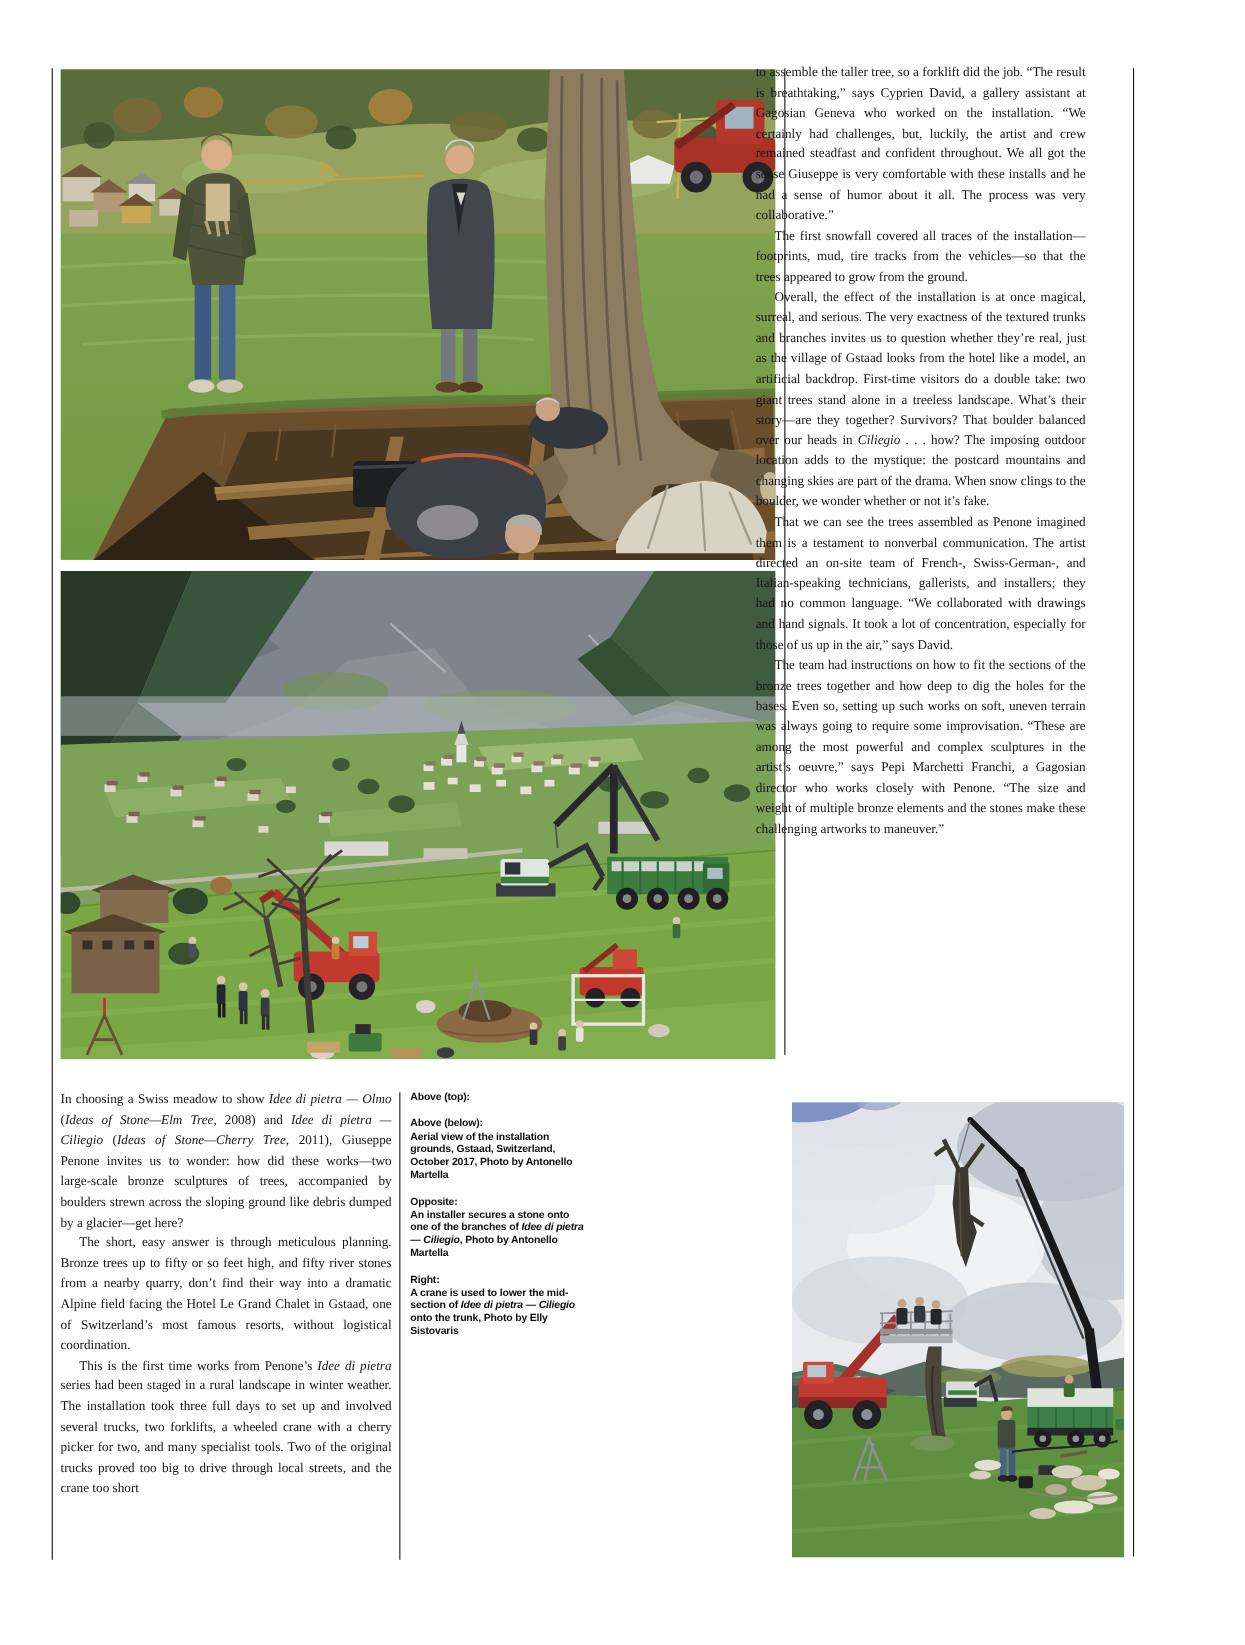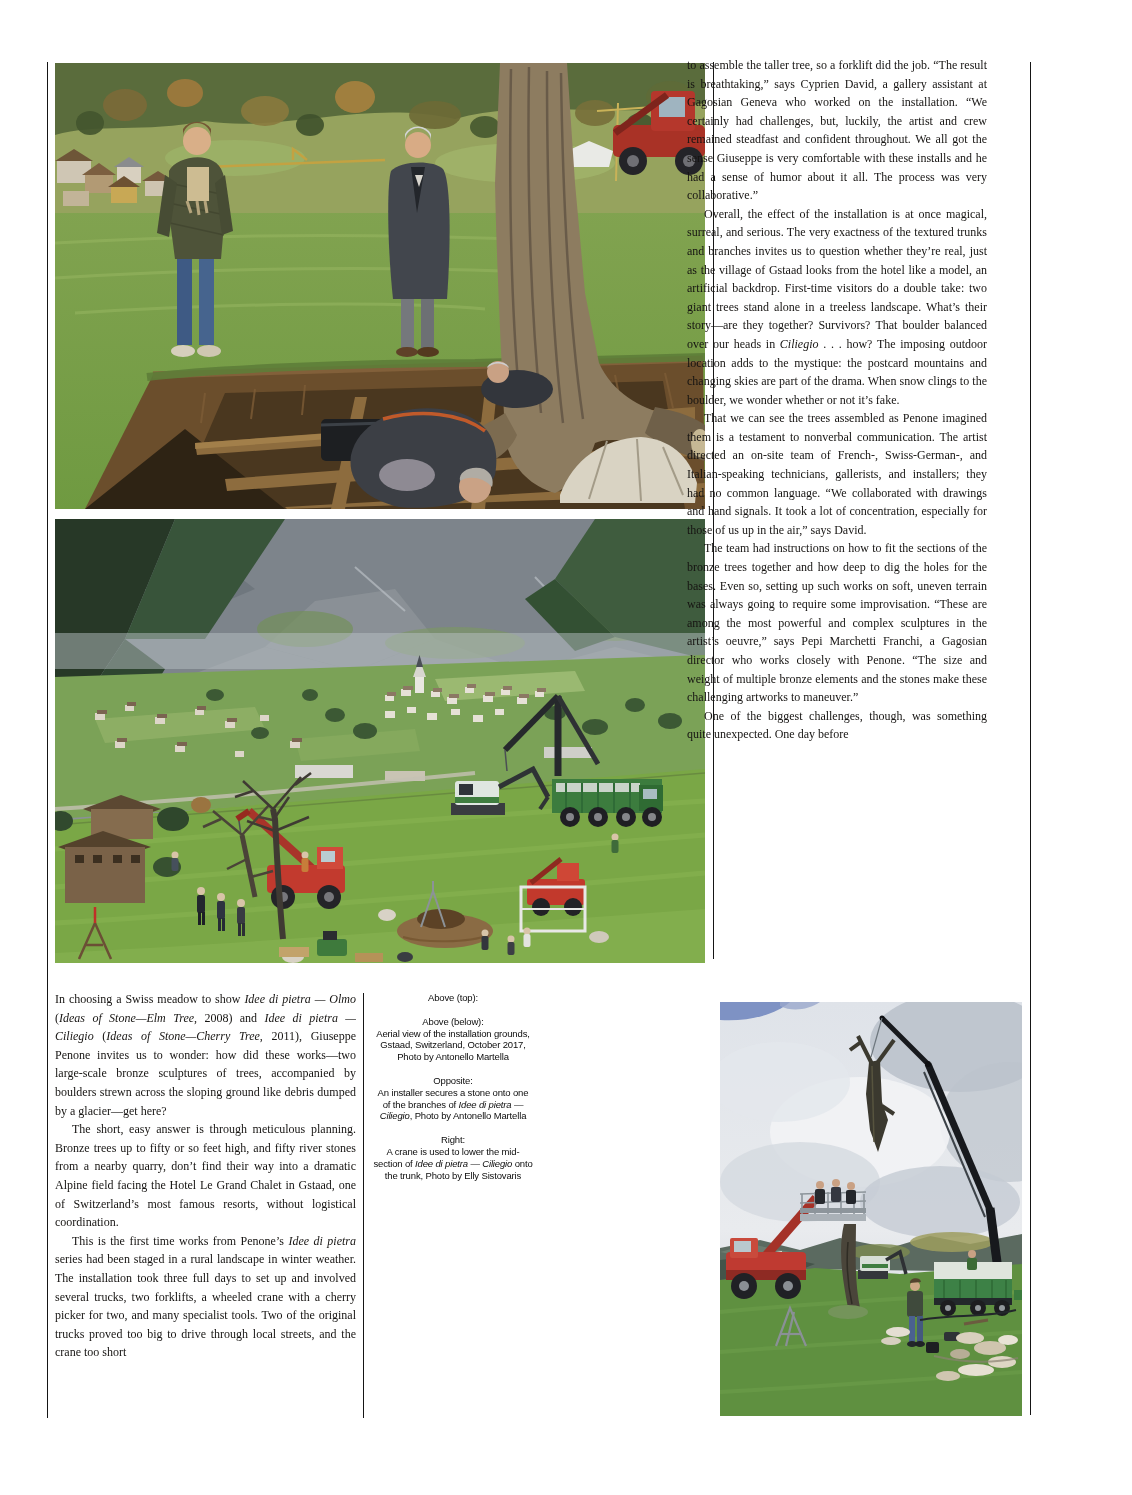--- a/index.html
+++ b/index.html
@@ -14,21 +14,21 @@
   figure.photo svg{display:block;width:100%;height:100%;}
   .photo-top{left:55px;top:63px;width:650px;height:446px;}
   .photo-aerial{left:55px;top:519px;width:650px;height:444px;}
   .photo-crane{left:720px;top:1002px;width:302px;height:414px;}
   .col{position:absolute;text-align:justify;}
   .col p{margin:0;}
   .col p.indent{text-indent:17px;}
   .right-col{left:687px;top:56px;width:300px;font-size:12px;line-height:18.6px;}
   .left-col{left:55px;top:990px;width:301px;font-size:12px;line-height:18.6px;}
   em{font-style:italic;}
-  .captions{position:absolute;left:373px;top:992px;width:160px;font-family:"Liberation Sans","DejaVu Sans",sans-serif;font-weight:400;font-size:9.5px;line-height:11.8px;letter-spacing:-0.15px;color:#0c0c0c;text-align:center;}
+  .captions{position:absolute;left:373px;top:992px;width:160px;font-family:"Liberation Sans","DejaVu Sans",sans-serif;font-weight:700;font-size:9.5px;line-height:11.8px;letter-spacing:-0.15px;color:#0c0c0c;text-align:left;}
   .caption-block{margin:0 0 12px 0;}
   .folio{position:absolute;left:55px;top:1496px;font-size:14px;color:#14532d;}
 </style>
 </head>
 <body>
 
 <div class="page">
 
   <div class="rule rule-left"></div>
   <div class="rule rule-mid"></div>
@@ -553,24 +553,24 @@
         <ellipse cx="256" cy="368" rx="18" ry="6" fill="#e6e0d2"></ellipse>
         <ellipse cx="228" cy="374" rx="12" ry="5" fill="#cfc6b0"></ellipse>
         <path d="M244,322 L268,318" stroke="#6b5b3f" stroke-width="3"></path>
         <rect x="294" y="288" width="8" height="10" fill="#3c7c3e"></rect>
       </g>
     </svg>
   </figure>
 
   <div class="col right-col">
       <p class="para"><span>to assemble the taller tree, so a forklift did the job. “The result is breathtaking,” says Cyprien David, a gallery assistant at Gagosian Geneva who worked on the installation. “We certainly had challenges, but, luckily, the artist and crew remained steadfast and confident throughout. We all got the sense Giuseppe is very comfortable with these installs and he had a sense of humor about it all. The process was very collaborative.”</span></p>
+      <p class="para indent"><span>The first snowfall covered all traces of the installation—footprints, mud, tire tracks from the vehicles—so that the trees appeared to grow from the ground.</span></p>
       <p class="para indent"><span>Overall, the effect of the installation is at once magical, surreal, and serious. The very exactness of the textured trunks and branches invites us to question whether they’re real, just as the village of Gstaad looks from the hotel like a model, an artificial backdrop. First-time visitors do a double take: two giant trees stand alone in a treeless landscape. What’s their story—are they together? Survivors? That boulder balanced over our heads in </span><em>Ciliegio</em><span> . . . how? The imposing outdoor location adds to the mystique: the postcard mountains and changing skies are part of the drama. When snow clings to the boulder, we wonder whether or not it’s fake.</span></p>
       <p class="para indent"><span>That we can see the trees assembled as Penone imagined them is a testament to nonverbal communication. The artist directed an on-site team of French-, Swiss-German-, and Italian-speaking technicians, gallerists, and installers; they had no common language. “We collaborated with drawings and hand signals. It took a lot of concentration, especially for those of us up in the air,” says David.</span></p>
       <p class="para indent"><span>The team had instructions on how to fit the sections of the bronze trees together and how deep to dig the holes for the bases. Even so, setting up such works on soft, uneven terrain was always going to require some improvisation. “These are among the most powerful and complex sculptures in the artist’s oeuvre,” says Pepi Marchetti Franchi, a Gagosian director who works closely with Penone. “The size and weight of multiple bronze elements and the stones make these challenging artworks to maneuver.”</span></p>
-      <p class="para indent"><span>One of the biggest challenges, though, was something quite unexpected. One day before</span></p>
     </div>
   <div class="col left-col">
       <p class="para"><span>In choosing a Swiss meadow to show </span><em>Idee di pietra — Olmo</em><span> (</span><em>Ideas of Stone—Elm Tree</em><span>, 2008) and </span><em>Idee di pietra — Ciliegio</em><span> (</span><em>Ideas of Stone—Cherry Tree</em><span>, 2011), Giuseppe Penone invites us to wonder: how did these works—two large-scale bronze sculptures of trees, accompanied by boulders strewn across the sloping ground like debris dumped by a glacier—get here?</span></p>
       <p class="para indent"><span>The short, easy answer is through meticulous planning. Bronze trees up to fifty or so feet high, and fifty river stones from a nearby quarry, don’t find their way into a dramatic Alpine field facing the Hotel Le Grand Chalet in Gstaad, one of Switzerland’s most famous resorts, without logistical coordination.</span></p>
       <p class="para indent"><span>This is the first time works from Penone’s </span><em>Idee di pietra</em><span> series had been staged in a rural landscape in winter weather. The installation took three full days to set up and involved several trucks, two forklifts, a wheeled crane with a cherry picker for two, and many specialist tools. Two of the original trucks proved too big to drive through local streets, and the crane too short</span></p>
     </div>
 
   <div class="captions">
       <div class="caption-block">
         <div class="caption-label">Above (top):</div>

